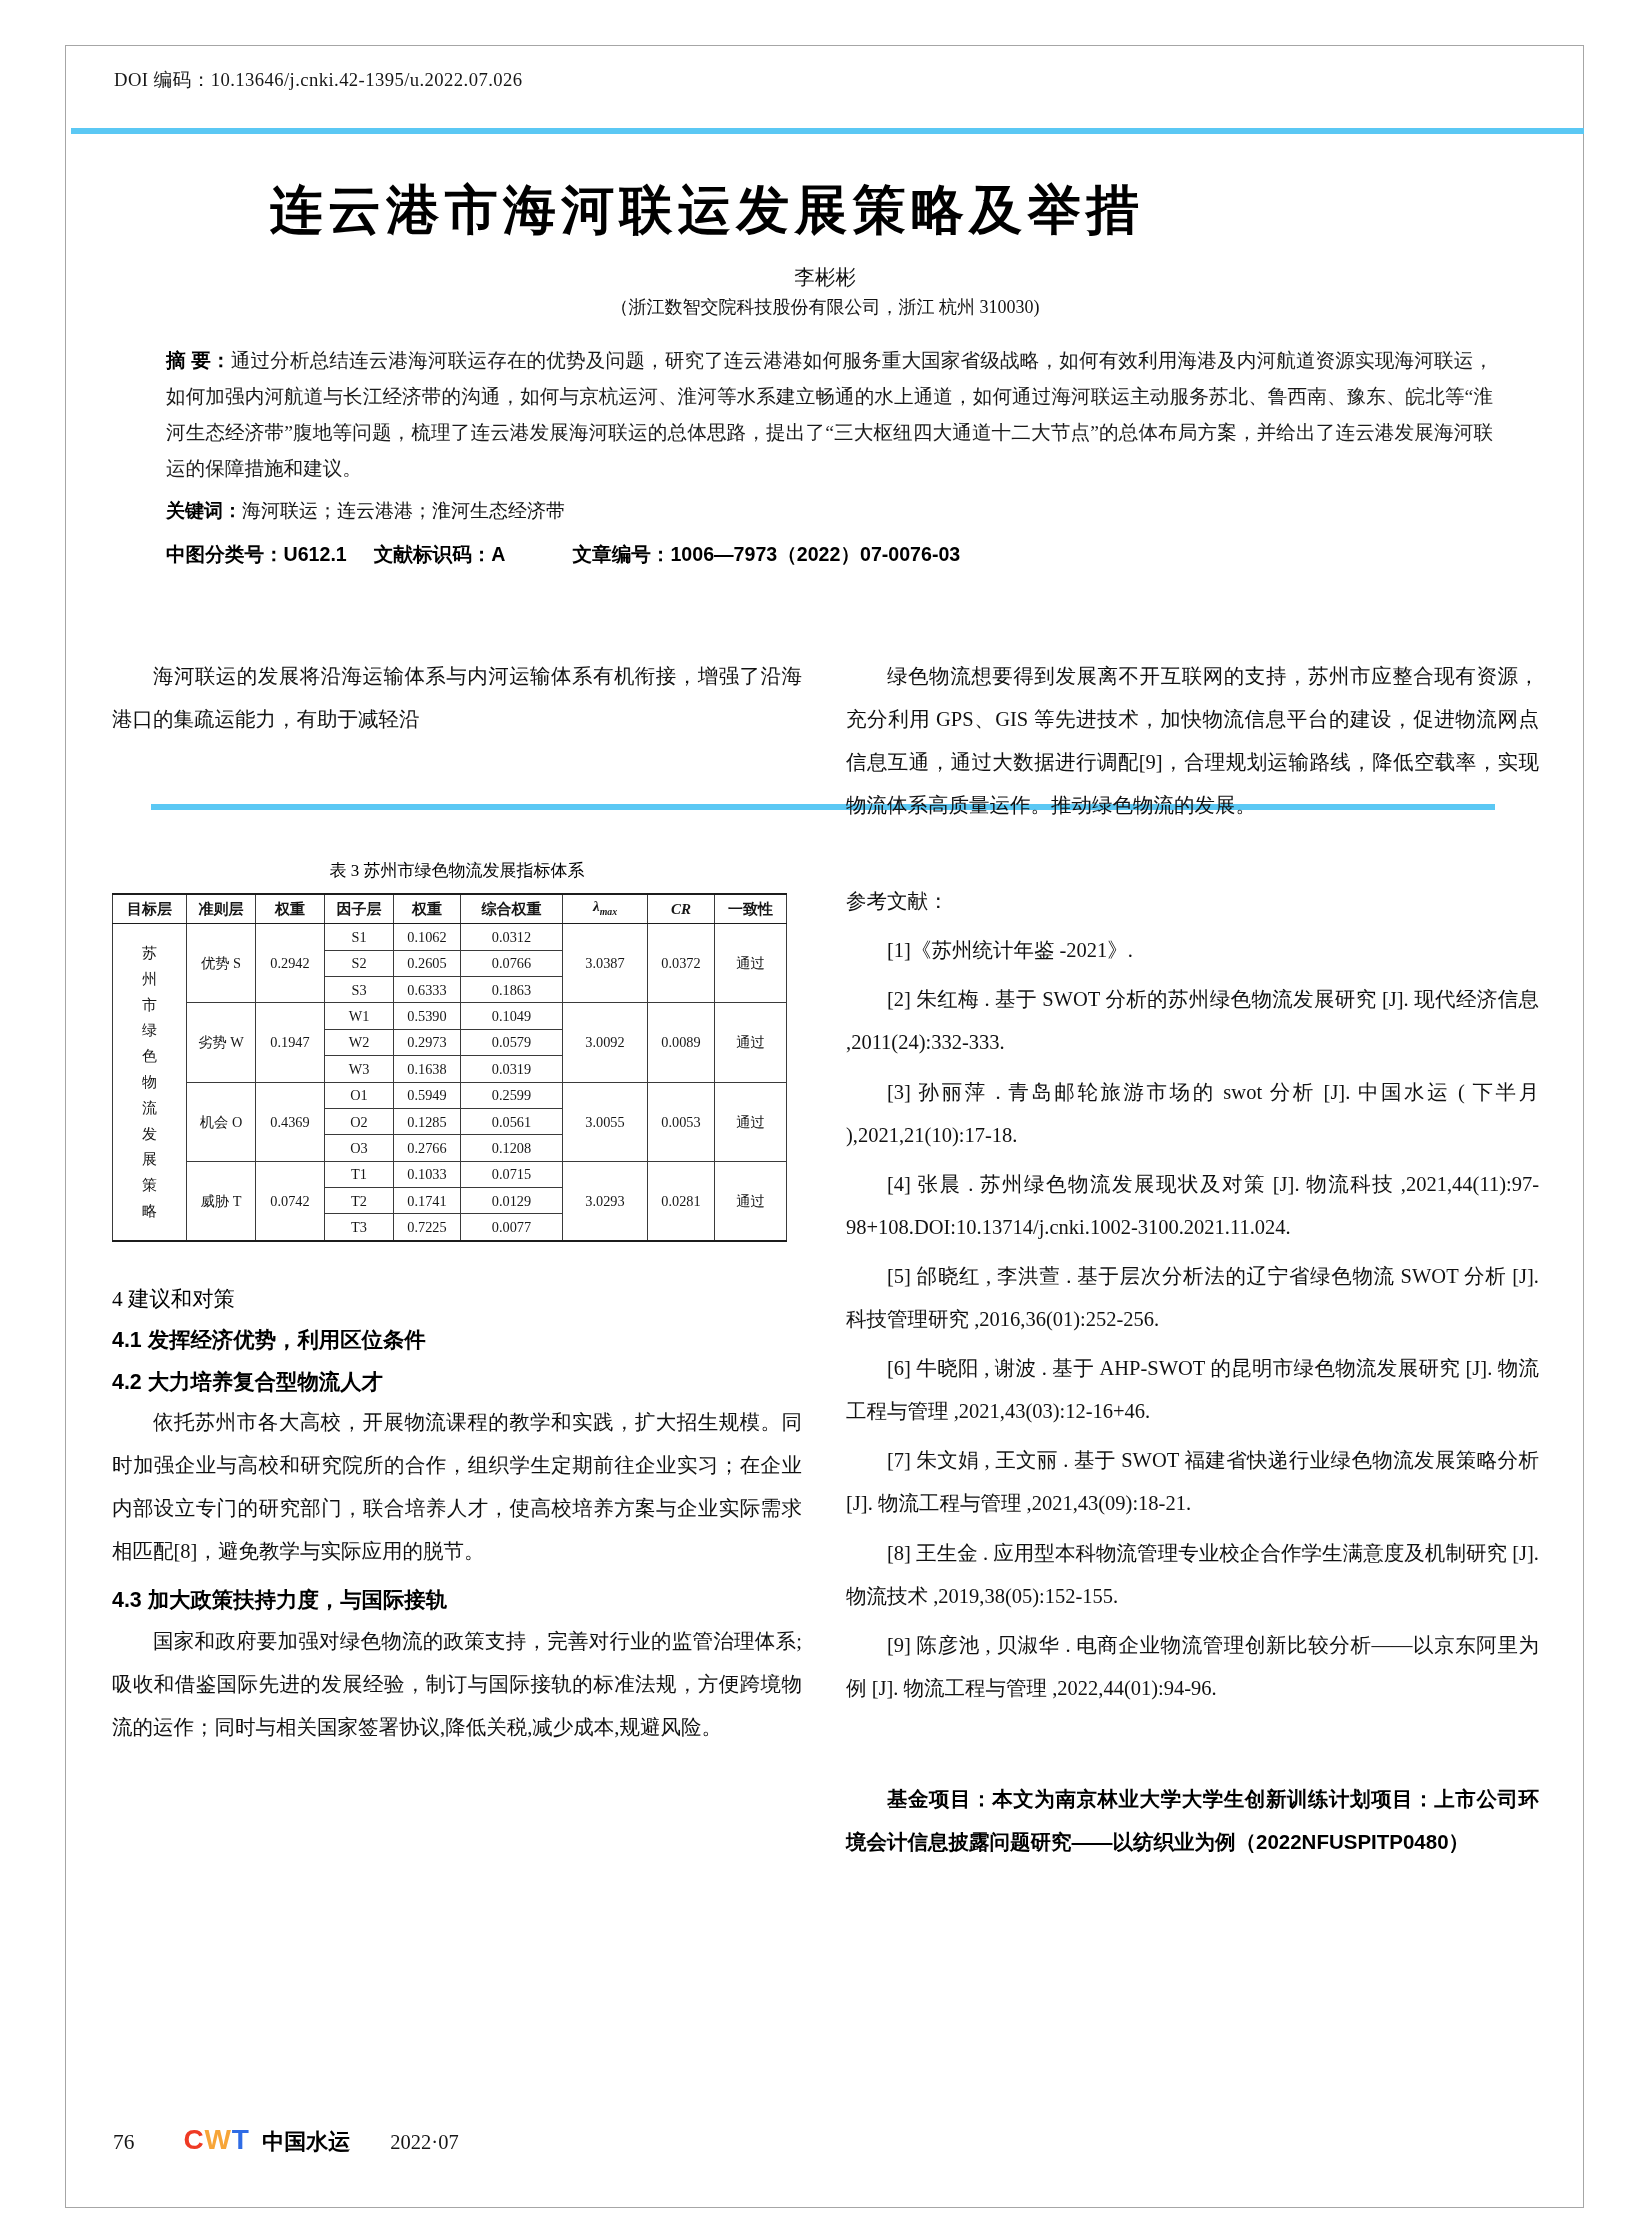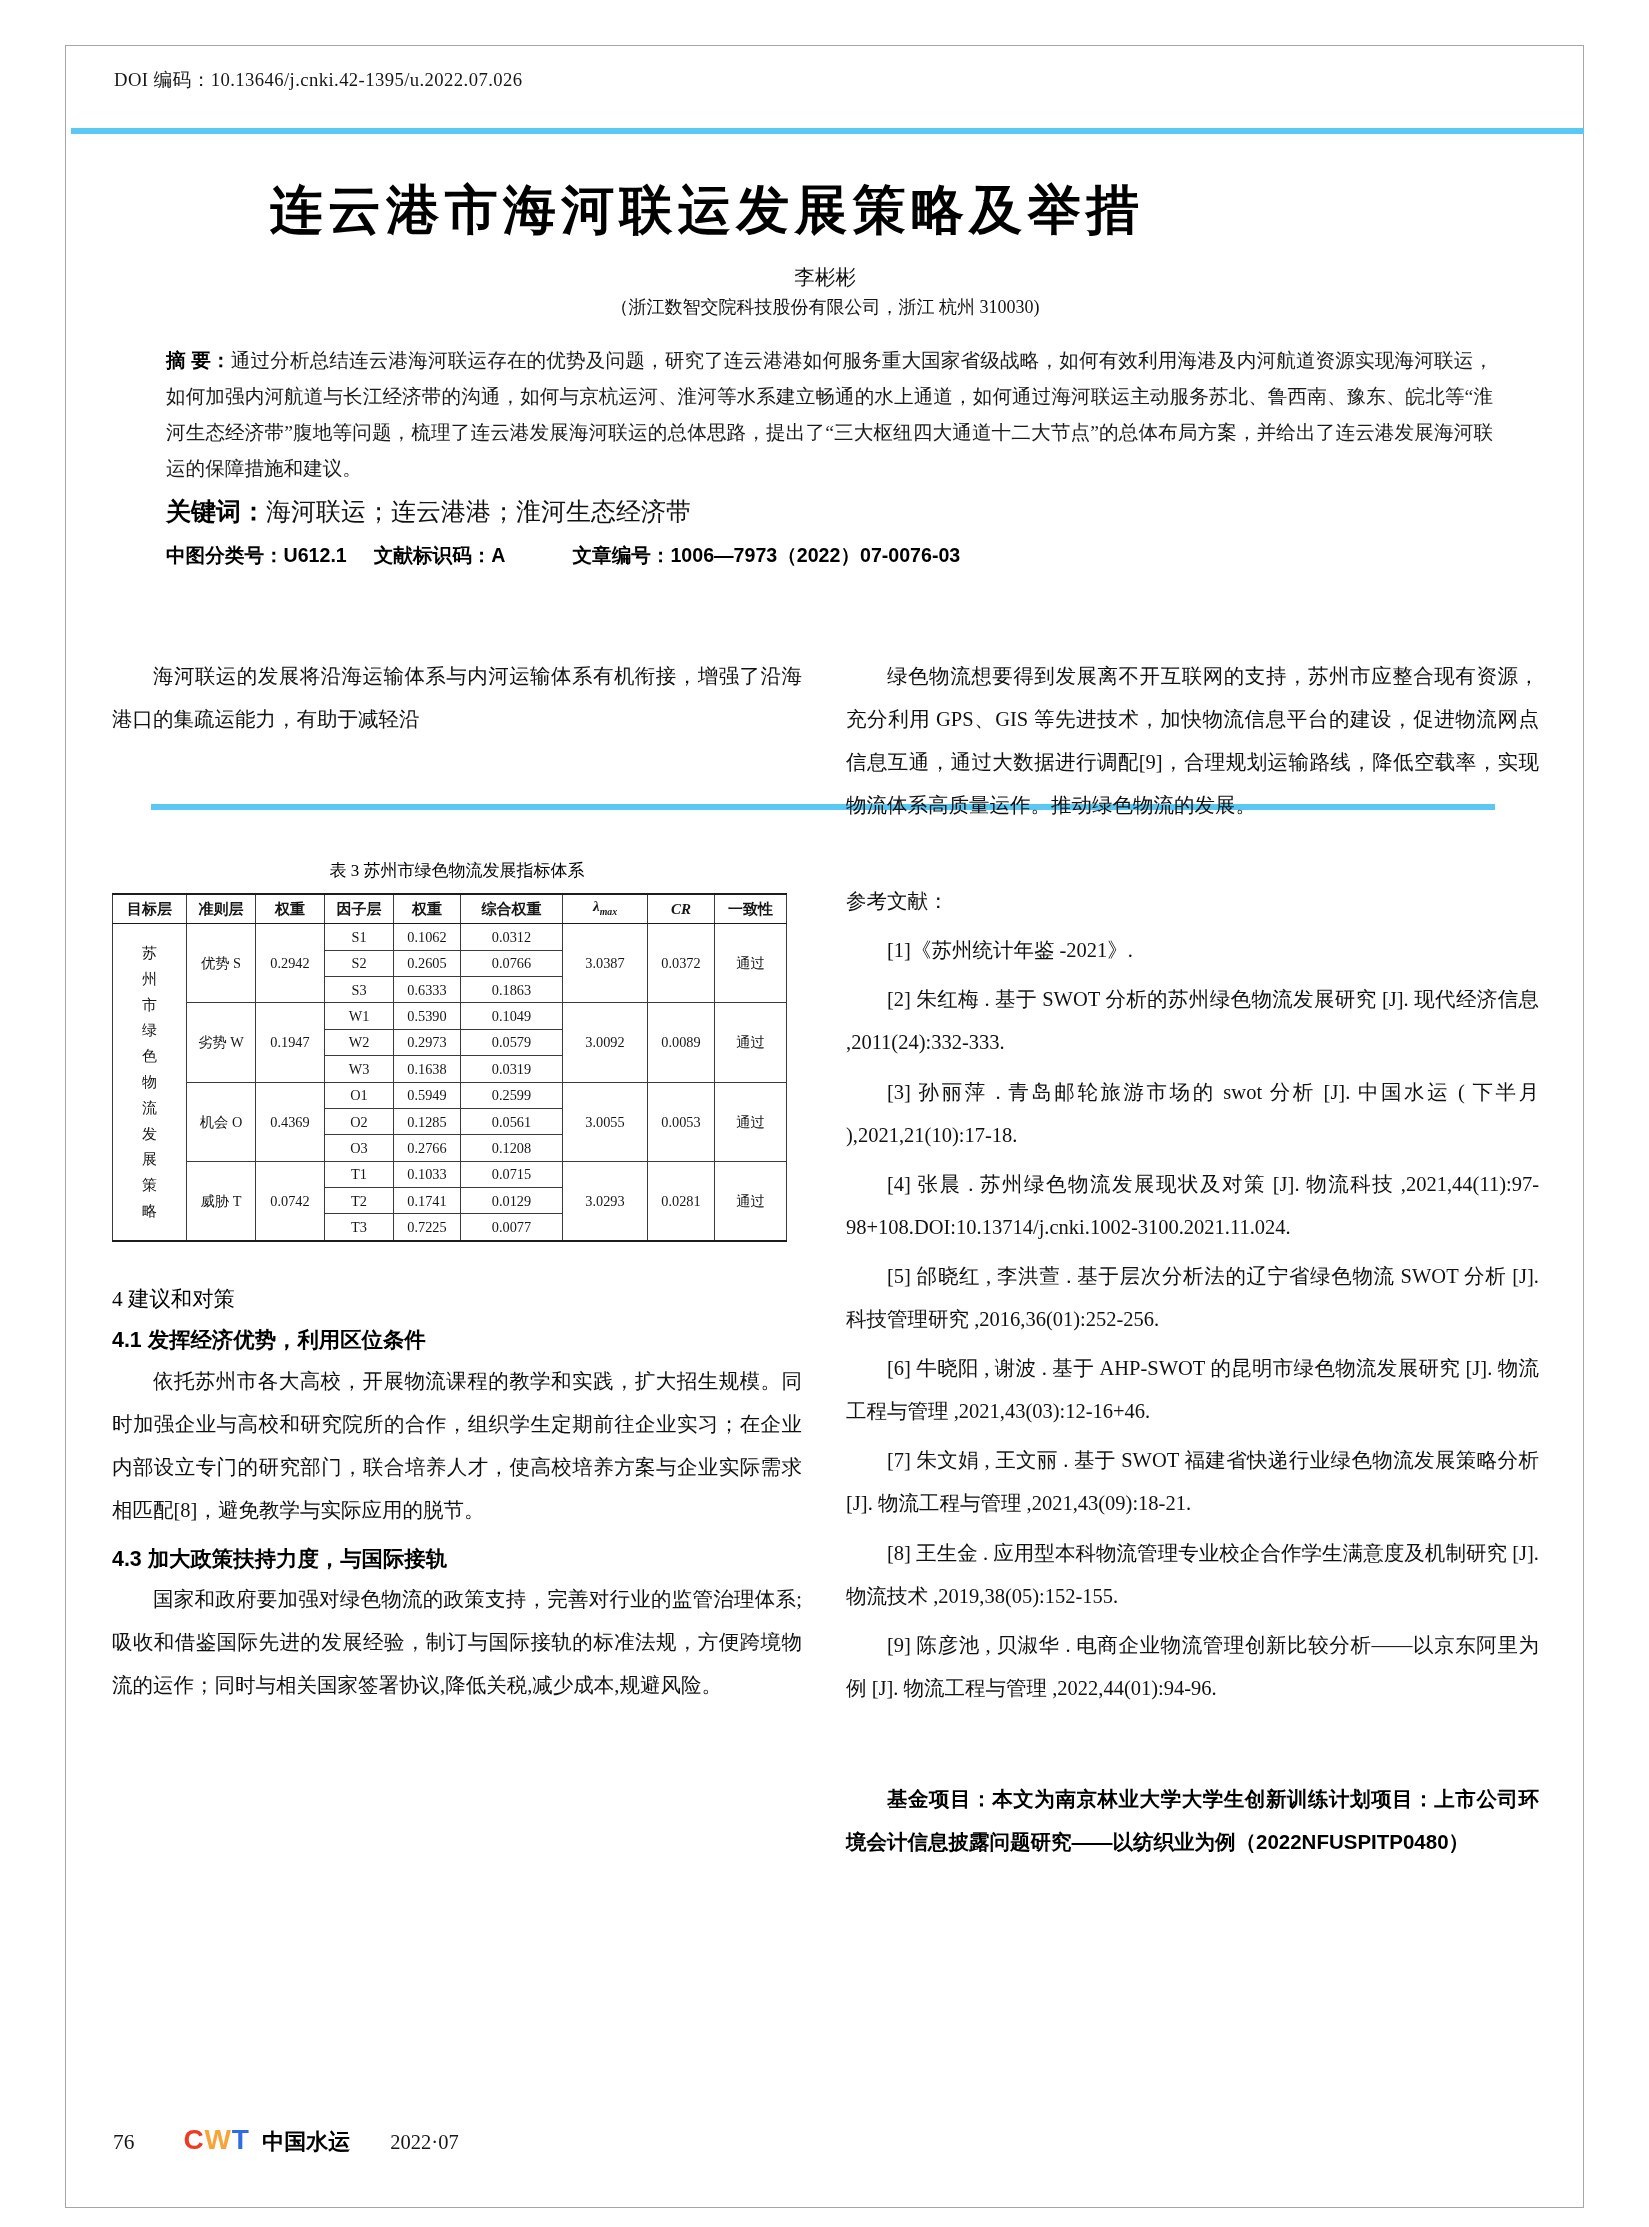--- a/index.html
+++ b/index.html
@@ -11,21 +11,21 @@
   .rule{position:absolute;background:#5bc8f4;}
   .rule-top{left:71px;top:128px;width:1513px;height:6.2px;}
   .rule-mid{left:151px;top:804px;width:1344px;height:5.8px;}
   .title{position:absolute;left:0;top:175px;width:1414px;text-align:center;
          font-size:53px;font-weight:700;letter-spacing:5.3px;color:#000;}
   .author{position:absolute;left:0;top:263px;width:1650px;text-align:center;font-size:20.5px;}
   .affiliation{position:absolute;left:0;top:295px;width:1650px;text-align:center;font-size:18px;}
   .meta-block{position:absolute;left:166px;top:342px;width:1327px;}
   .abstract{font-size:19.6px;line-height:36px;text-align:justify;color:#1a1a1a;}
   .lab{font-family:"Liberation Sans","DejaVu Sans",sans-serif;font-weight:700;color:#000;}
-  .kw-line{margin-top:9.8px;font-size:25px;line-height:28.5px;}
+  .kw-line{margin-top:9.8px;font-size:19px;line-height:28.5px;}
   .clc-line{margin-top:15px;font-size:19.6px;line-height:28.5px;
             font-family:"Liberation Sans","DejaVu Sans",sans-serif;font-weight:700;color:#000;}
   .clc-gap{display:inline-block;width:67px;}
   .clc-gap2{display:inline-block;width:27px;}
   .col{position:absolute;top:655px;font-size:20.5px;line-height:43px;text-align:justify;}
   .col-left{left:112px;width:690px;}
   .col-right{left:846px;width:693px;}
   .indent{text-indent:41px;}
   p{margin:0;}
   .tbl-caption{margin-top:119px;text-align:center;font-size:17px;line-height:22px;color:#000;}
@@ -197,20 +197,21 @@
         <tr>
           <td>T3</td>
           <td>0.7225</td>
           <td>0.0077</td>
         </tr>
       </tbody>
     </table>
   <div id="left-sections">
       <div class="sec-l1">4  建议和对策</div>
       <div class="sec-l2">4.1 发挥经济优势，利用区位条件</div>
+      <div class="sec-l2">4.2 大力培养复合型物流人才</div>
       <p class="indent sec-body">依托苏州市各大高校，开展物流课程的教学和实践，扩大招生规模。同时加强企业与高校和研究院所的合作，组织学生定期前往企业实习；在企业内部设立专门的研究部门，联合培养人才，使高校培养方案与企业实际需求相匹配[8]，避免教学与实际应用的脱节。</p>
       <div class="sec-l2">4.3 加大政策扶持力度，与国际接轨</div>
       <p class="indent sec-body">国家和政府要加强对绿色物流的政策支持，完善对行业的监管治理体系; 吸收和借鉴国际先进的发展经验，制订与国际接轨的标准法规，方便跨境物流的运作；同时与相关国家签署协议,降低关税,减少成本,规避风险。</p>
     </div>
 </div>
 
 <div class="rule rule-mid"></div>
 
 <div class="col col-right">
   <p class="indent">绿色物流想要得到发展离不开互联网的支持，苏州市应整合现有资源，充分利用 GPS、GIS 等先进技术，加快物流信息平台的建设，促进物流网点信息互通，通过大数据进行调配[9]，合理规划运输路线，降低空载率，实现物流体系高质量运作。推动绿色物流的发展。</p>

